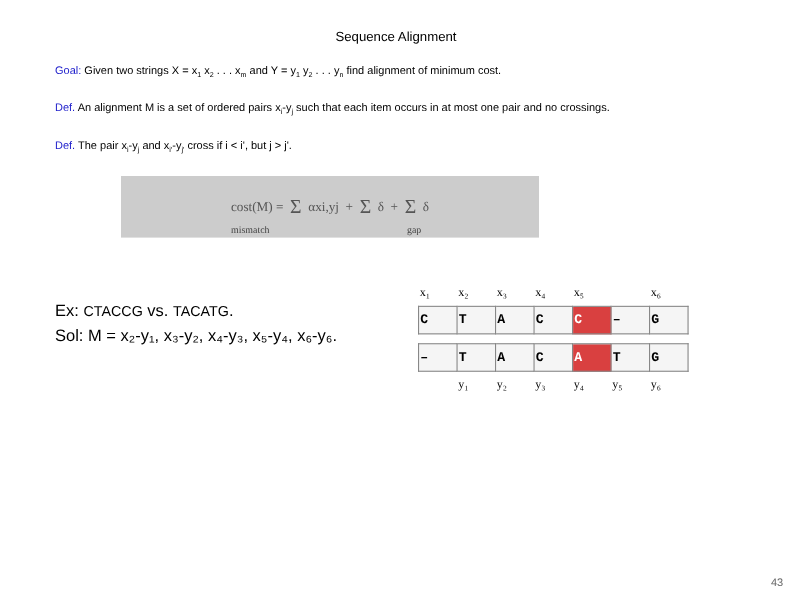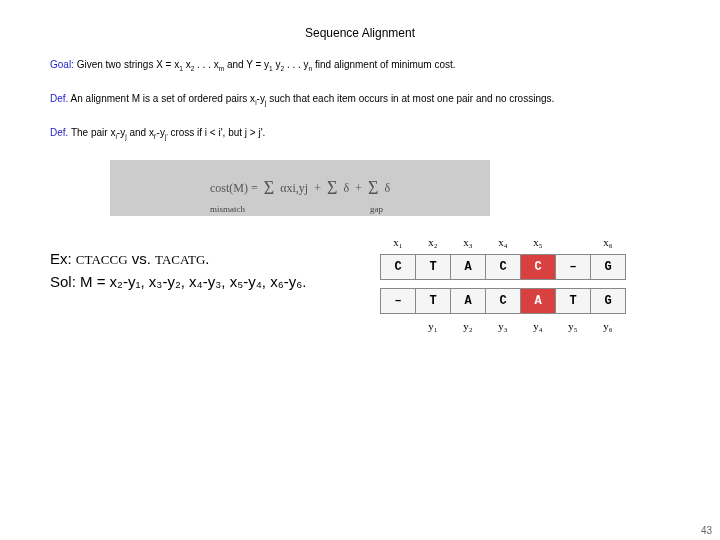--- a/index.html
+++ b/index.html
@@ -29,21 +29,21 @@
   }
   .para .lead {
     color: #2222cc;
   }
   .ul { }
   sub { font-size: 0.65em; vertical-align: sub; line-height: 0; }
   .formula-box {
     background: #ccc;
     width: 380px;
     height: 56px;
-    margin: 8px 0 14px 60px;
+    margin: 8px 0 38px 60px;
     font-family: "Times New Roman", serif;
     font-size: 12px;
     color: #555;
     display: flex;
     align-items: center;
     justify-content: center;
     gap: 6px;
     position: relative;
   }
   .formula-box .lbl {
@@ -56,32 +56,32 @@
     display: flex;
     align-items: flex-start;
     gap: 30px;
   }
   .ex-block {
     font-size: 15px;
     line-height: 1.5;
     flex: 0 0 300px;
     margin-top: 18px;
   }
-  .ex-block .mono { font-family: Liberation Serif, serif; font-size: 13px; }
+  .ex-block .mono { font-family: Liberation Sans, sans-serif; font-size: 13px; }
   .table-block {
     font-size: 11px;
     font-family: "Comic Sans MS", cursive;
   }
   table.align {
     border-collapse: collapse;
   }
   table.align td, table.align th {
     width: 32px;
     height: 22px;
-    text-align: center;
+    text-align: left;
     font-weight: normal;
   }
   table.align .hdr td {
     font-size: 11px;
     border: none;
   }
   table.align .data td {
     border: 1px solid #888;
     background: #f5f5f5;
     font-family: "Courier New", monospace;

